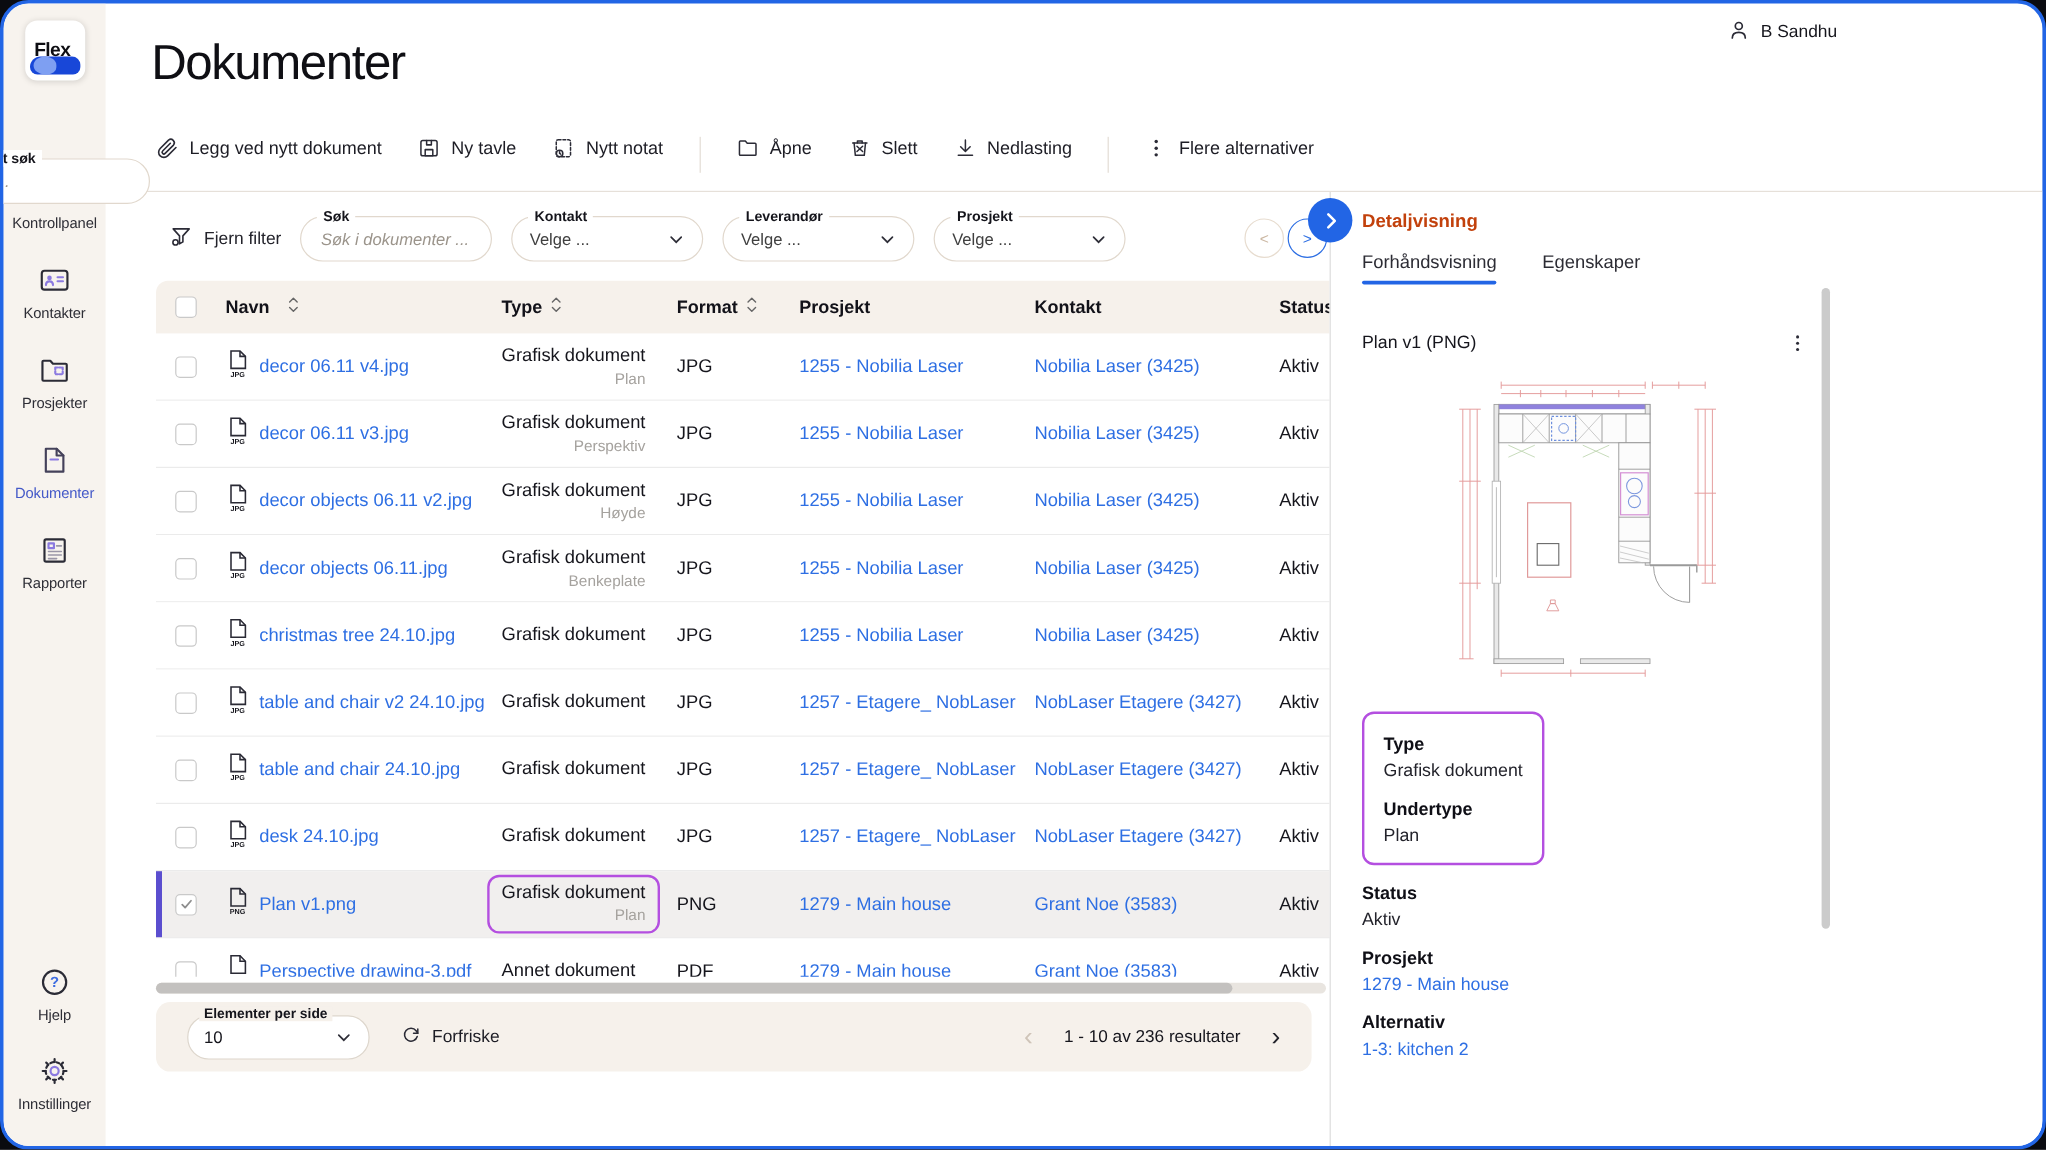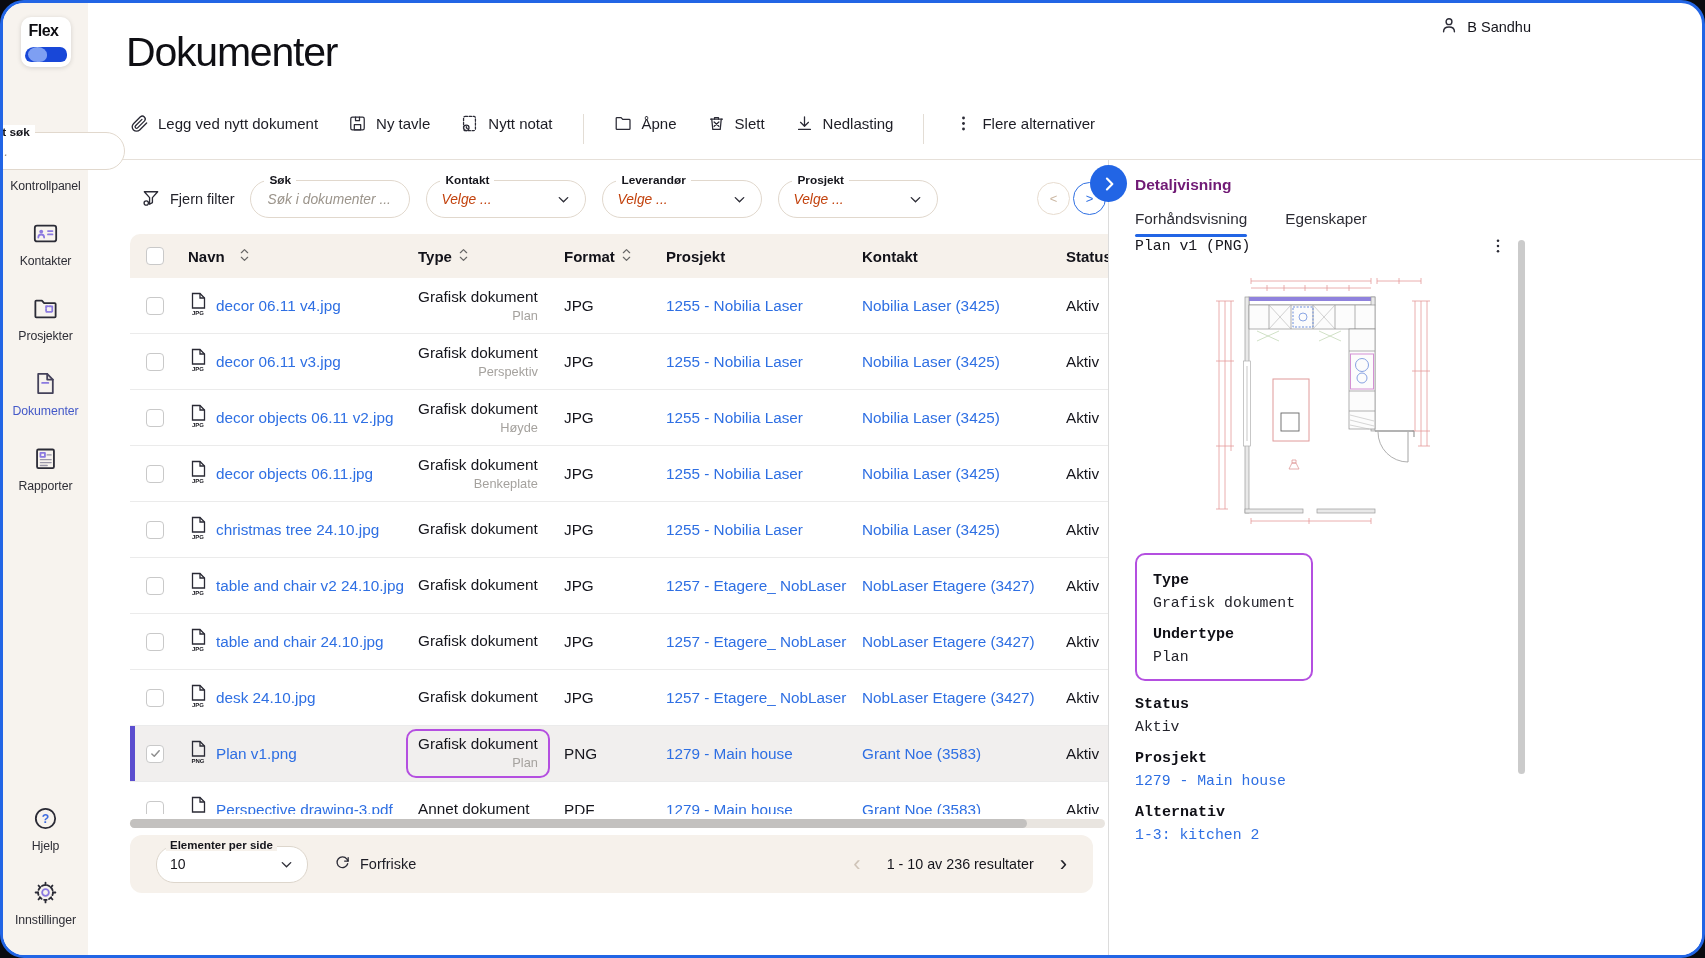--- a/index.html
+++ b/index.html
@@ -1,41 +1,41 @@
 <!DOCTYPE html>
 <html><head>
 <meta charset="utf-8">
 <style>
   html,body{margin:0;padding:0;background:#0a0b10;font-family:"Liberation Sans",sans-serif;}
   *{box-sizing:border-box;}
   .app{width:1705px;height:958px;border:3px solid #2265e5;border-radius:24px;overflow:hidden;display:flex;background:#fff;position:relative;}
   
   .sidebar{width:85px;flex:none;background:#f7f3ee;display:flex;flex-direction:column;align-items:center;padding:14px 0 28px;}
   .logo-tile{width:50px;height:50px;background:#fff;border-radius:10px;box-shadow:0 1px 5px rgba(0,0,0,.14);position:relative;overflow:hidden;}
-  .logo-text{font-weight:700;font-size:16px;letter-spacing:-.5px;color:#0d0d12;padding:5px 0 0 8px;}
+  .logo-text{font-weight:700;font-size:16px;letter-spacing:-.5px;color:#0d0d12;padding:17px 0 0 8px;}
   .logo-wave1{position:absolute;left:4px;right:4px;bottom:5px;height:15px;background:#1847d8;border-radius:10px 8px 7px 7px;}
   .logo-wave2{position:absolute;left:7px;bottom:5px;width:19px;height:15px;background:#7e9ff2;border-radius:50% 50% 40% 50%;}
   .nav-list{margin-top:78px;display:flex;flex-direction:column;gap:27px;align-items:flex-start;}
   .nav-item{display:flex;flex-direction:column;align-items:center;gap:7px;cursor:pointer;width:85px;}
   .nav-icon{width:27px;height:27px;display:block;}
   .nav-icon svg{width:27px;height:27px;display:block;}
   .nav-label{font-size:12.3px;color:#2e2e36;letter-spacing:-.1px;}
   .nav-item.active .nav-label{color:#4459c8;}
   .sidebar-spacer{flex:1;}
   .nav-footer{display:flex;flex-direction:column;gap:26px;align-items:center;}
   
   .content{flex:1;display:flex;flex-direction:column;min-width:0;}
   .top-area{position:relative;height:156px;flex:none;padding:26px 0 0 38px;}
   .page-title{font-size:41px;font-weight:500;letter-spacing:-1.2px;color:#0f0f14;}
   .user-chip{position:absolute;top:12px;right:171px;display:flex;align-items:center;gap:8px;font-size:14.5px;font-weight:500;color:#15151c;cursor:pointer;}
   .user-chip svg{width:20px;height:20px;}
   .quick-search{position:absolute;top:56px;right:171px;width:170px;}
   .field{position:relative;border:1px solid #e1d8cd;border-radius:19px;height:38px;background:#fff;display:flex;align-items:center;padding:0 14px;}
   .field-label{position:absolute;top:-8px;left:13px;background:#fff;padding:0 5px;font-size:11.8px;font-weight:700;color:#14141b;white-space:nowrap;}
-  .field-value{font-size:13.8px;font-style:italic;color:#c2410c;}
+  .field-value{font-size:13.8px;color:#404040;}
   .field input{border:none;outline:none;width:100%;font-size:13.8px;font-family:"Liberation Sans",sans-serif;color:#33322e;background:transparent;}
   .field input::placeholder{color:#9b948b;font-style:italic;}
   .toolbar{position:absolute;left:42px;bottom:15px;display:flex;align-items:flex-start;gap:30px;}
   .tb-item{display:flex;align-items:center;gap:9px;font-size:15px;color:#1d1d25;cursor:pointer;white-space:nowrap;}
   .tb-item svg{width:19px;height:19px;}
   .tb-divider{width:1px;height:30px;background:#e3ddd5;}
   
   .bottom-area{flex:1;display:flex;border-top:1px solid #e6e0d9;min-height:0;}
   .main-col{width:1020px;flex:none;display:flex;flex-direction:column;overflow:hidden;position:relative;}
   .filter-row{display:flex;align-items:center;gap:16px;padding:20px 16px 16px 53px;position:relative;}
@@ -85,25 +85,25 @@
   .refresh svg{width:17px;height:17px;}
   .footer-spacer{flex:1;}
   .range{display:flex;align-items:center;gap:26px;font-size:14.3px;color:#15151c;}
   .pg-arrow{font-size:22px;line-height:1;cursor:pointer;font-weight:400;}
   .pg-prev{color:#cfc4b8;}
   .pg-next{color:#23232b;}
   
   .panel{width:422px;flex:none;border-left:1px solid #dcdcdc;position:relative;padding:16px 0 0 26px;background:#fff;}
   .panel-expand{position:absolute;left:-19px;top:5px;width:37px;height:37px;border-radius:50%;background:#2265e5;display:flex;align-items:center;justify-content:center;z-index:5;cursor:pointer;}
   .panel-expand svg{width:20px;height:20px;}
-  .panel-title{font-size:15.5px;font-weight:700;color:#701a75;}
+  .panel-title{font-size:15.5px;font-weight:700;color:#c2410c;}
   .panel-tabs{display:flex;gap:38px;margin-top:16px;}
   .p-tab{font-size:15.3px;color:#2c2c34;padding-bottom:9px;cursor:pointer;position:relative;}
   .p-tab.active::after{content:'';position:absolute;left:0;right:0;bottom:0;height:3px;background:#2265e5;border-radius:2px;}
-  .panel-body{width:372px;font-family:Liberation Mono, monospace;}
+  .panel-body{margin-top:40px;width:372px;}
   .doc-head{display:flex;justify-content:space-between;align-items:center;}
   .doc-title{font-size:14.8px;color:#15151c;}
   .kebab-btn{cursor:pointer;width:18px;height:18px;}
   .kebab-btn svg{width:18px;height:18px;}
   .preview{margin:16px auto 0;width:225px;height:262px;display:block;}
   .prop-box{margin-top:20px;border:2px solid #b44fe0;border-radius:10px;padding:2px 16px 14px;width:fit-content;min-width:130px;}
   .prop{margin-top:15px;}
   .prop-label{font-weight:700;font-size:15px;color:#0f0f16;}
   .prop-value{margin-top:6px;font-size:14.8px;color:#23232b;}
   .prop-value.link{color:#2e6fe3;cursor:pointer;}

